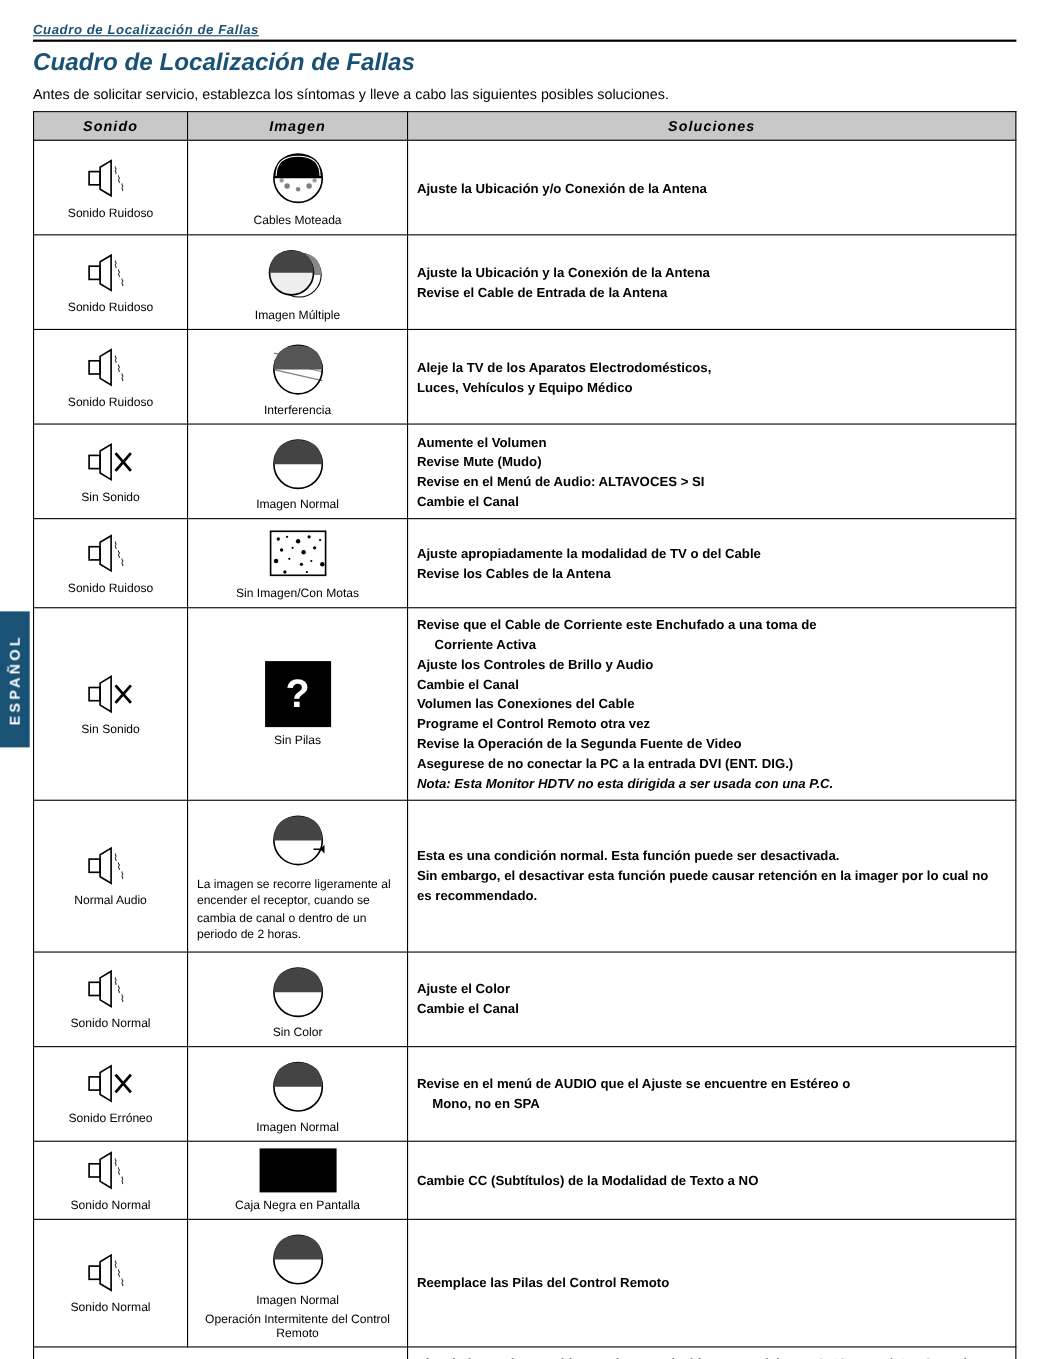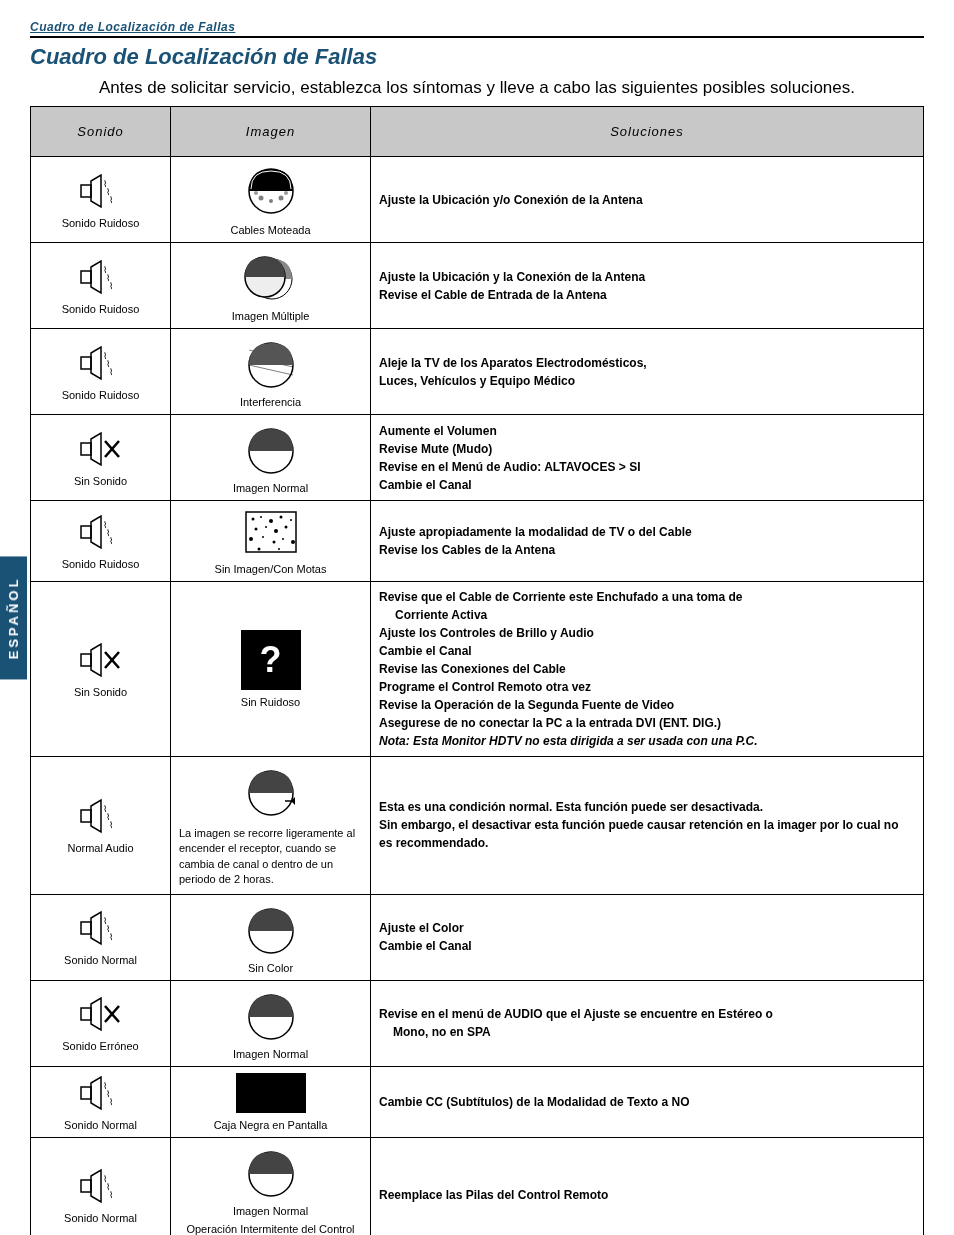--- a/index.html
+++ b/index.html
@@ -22,36 +22,36 @@
       letter-spacing: 0.5px;
     }
     .page-title {
       font-size: 22px;
       font-style: italic;
       font-weight: bold;
       color: #1a5276;
       margin: 6px 0 8px 0;
     }
     .intro-text {
-      font-size: 17px;
-      text-align: center;
+      font-size: 13px;
+      text-align: left;
       margin-bottom: 8px;
     }
     .main-table {
       width: 100%;
       border-collapse: collapse;
       border: 1.5px solid #000;
     }
     .main-table th {
       background: #c8c8c8;
       font-style: italic;
-      font-weight: normal;
+      font-weight: bold;
       font-size: 13px;
       border: 1px solid #000;
-      padding: 17px 8px;
+      padding: 5px 8px;
       text-align: center;
       letter-spacing: 1px;
     }
     .main-table td {
       border: 1px solid #000;
       vertical-align: middle;
       padding: 6px 8px;
       font-size: 12px;
     }
     .col-sound { width: 140px; text-align: center; }
@@ -361,30 +361,30 @@
             <polygon points="18,10 28,4 28,36 18,30" fill="none" stroke="#000" stroke-width="1.5"></polygon>
             <line x1="32" y1="12" x2="46" y2="28" stroke="#000" stroke-width="2.5"></line>
             <line x1="46" y1="12" x2="32" y2="28" stroke="#000" stroke-width="2.5"></line>
           </svg>
           <span class="icon-label">Sin Sonido</span>
         </div>
       </td>
       <td class="col-image">
         <div class="icon-cell">
           <div class="question-mark-box">?</div>
-          <span class="icon-label">Sin Ruidoso</span>
+          <span class="icon-label">Sin Pilas</span>
         </div>
       </td>
       <td class="col-solutions">
         <div class="solutions-text">
           <p>Revise que el Cable de Corriente este Enchufado a una toma de</p>
           <p style="padding-left:16px;">Corriente Activa</p>
           <p>Ajuste los Controles de Brillo y Audio</p>
           <p>Cambie el Canal</p>
-          <p>Revise las Conexiones del Cable</p>
+          <p>Volumen las Conexiones del Cable</p>
           <p>Programe el Control Remoto otra vez</p>
           <p>Revise la Operación de la Segunda Fuente de Video</p>
           <p>Asegurese de no conectar la PC a la entrada DVI (ENT. DIG.)</p>
           <p class="italic-note"><em>Nota:  Esta Monitor HDTV no esta dirigida a ser usada con una P.C.</em></p>
         </div>
       </td>
     </tr>
 
     <tr>
       <td class="col-sound">

